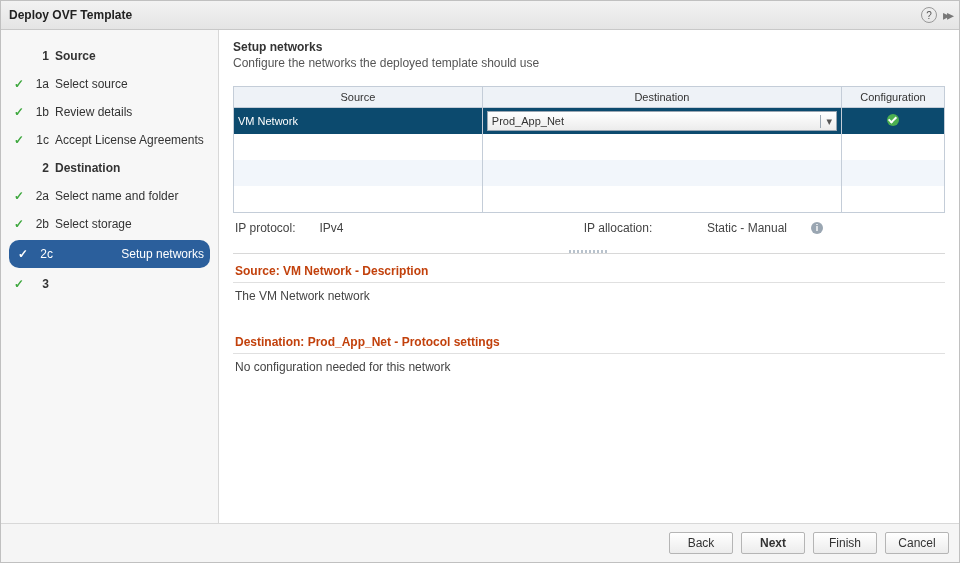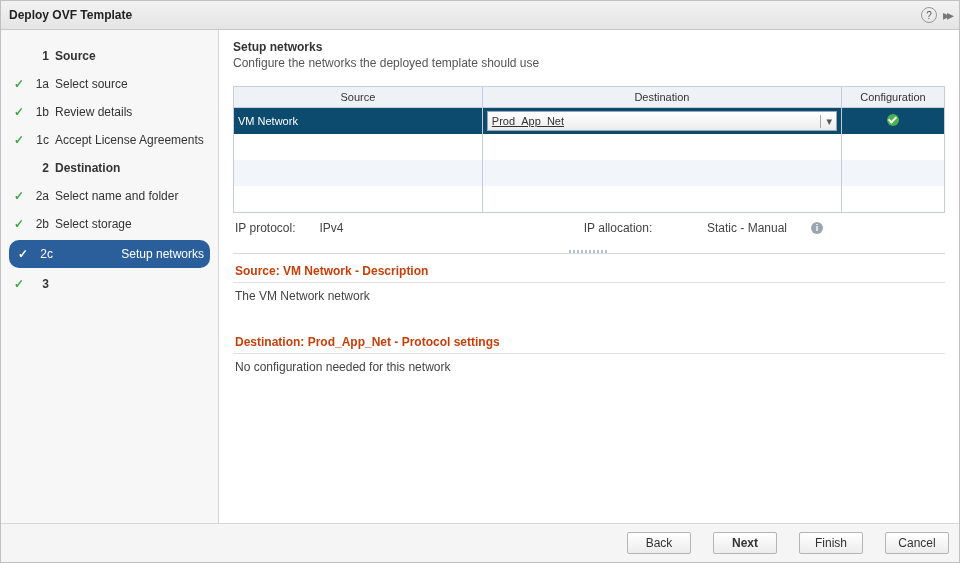--- a/index.html
+++ b/index.html
@@ -183,21 +183,21 @@
     display: flex;
     align-items: center;
     background: linear-gradient(#ffffff, #ececec);
     border: 1px solid #9aa6b2;
     box-sizing: border-box;
     height: 20px;
     color: #333;
     padding: 0 4px;
     font-size: 11px;
   }
-  .dest-select .sel-text { flex: 1; text-decoration: underline; }
+  .dest-select .sel-text { flex: 1; }
   .dest-select .caret {
     border-left: 1px solid #9aa6b2;
     padding-left: 5px;
     color: #555;
   }
 
   .protocol-row {
     display: flex;
     padding: 8px 2px 12px 2px;
     border-bottom: 1px solid #d8d8d8;
@@ -247,21 +247,21 @@
     padding: 6px 2px 22px 2px;
     color: #444;
   }
 
   .footer {
     border-top: 1px solid #d8d8d8;
     background: #f5f5f5;
     padding: 8px 10px;
     display: flex;
     justify-content: flex-end;
-    gap: 22px;
+    gap: 8px;
   }
   .btn {
     min-width: 64px;
     height: 22px;
     background: linear-gradient(#ffffff, #ececec);
     border: 1px solid #b5b5b5;
     border-radius: 2px;
     font-size: 12px;
     color: #333;
     padding: 0 12px;

